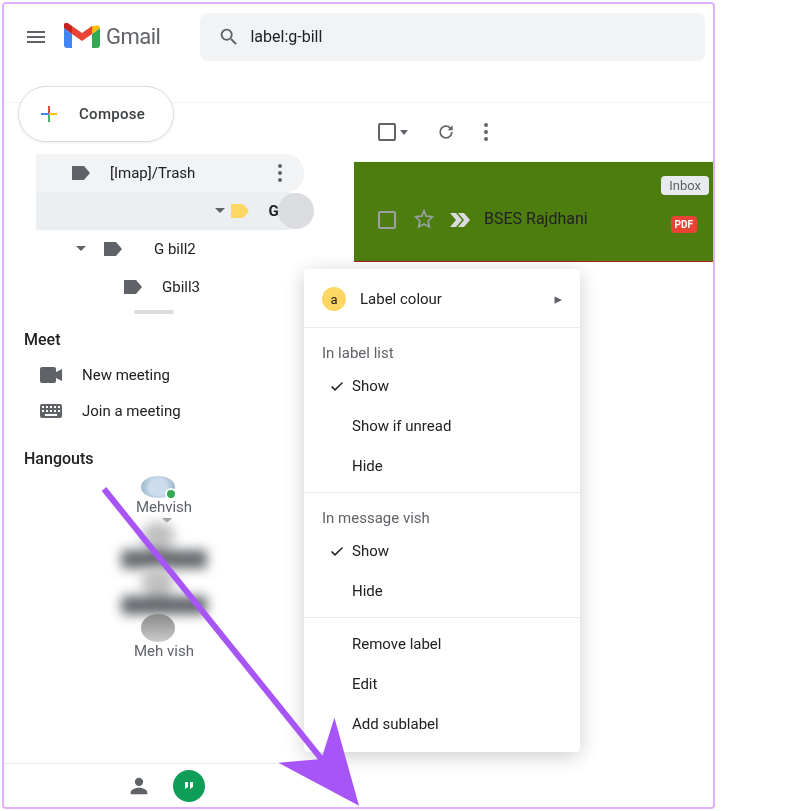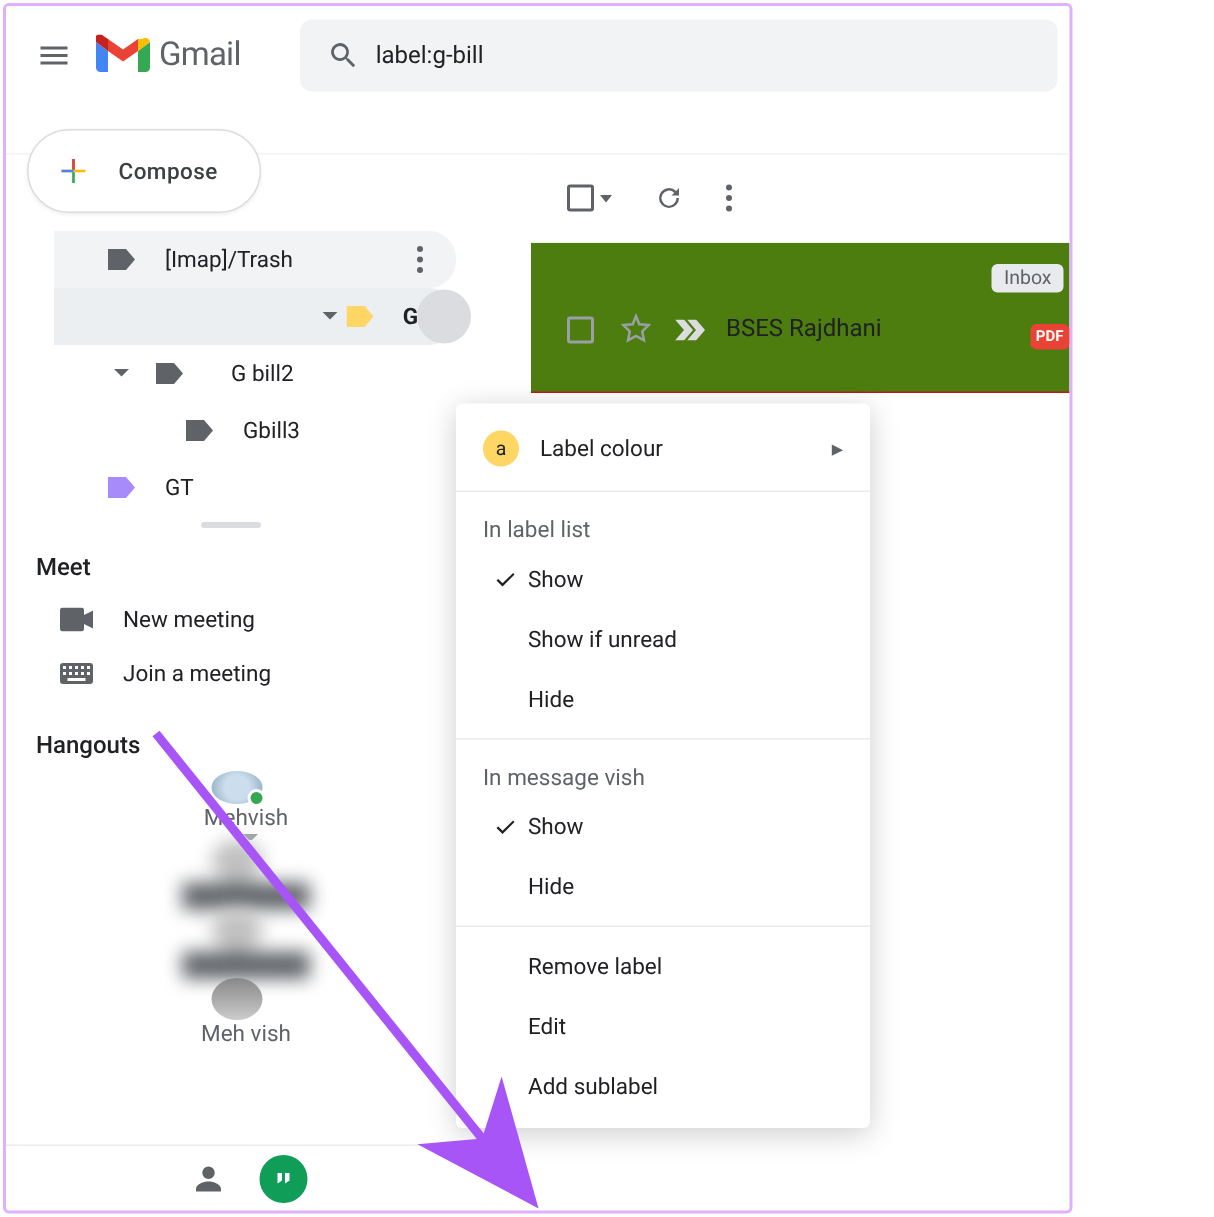--- a/index.html
+++ b/index.html
@@ -66,21 +66,21 @@
   .dots-h{ display:flex; flex-direction:column; gap:3px;}
   .dots-h span{ width:4px;height:4px;background:#5f6368;border-radius:50%;}
   
   .msg-row{ background:#4d7c0f; height:100px; border-bottom:1px solid #b91c1c; display:flex; align-items:center; padding:14px 10px 0 24px; position:relative;}
   .msg-cb{ width:18px;height:18px;border:2px solid #9aa0a6;border-radius:2px; margin-right:18px; margin-top:2px;}
   .star svg{ fill:none; stroke:#9aa0a6; stroke-width:2;}
   .star{ margin-right:16px; margin-top:0px;}
   .imp{ margin-right:14px; margin-top:2px;}
   .sender{ font-size:16px; color:#202124;}
   .inbox-tag{ position:absolute; right:4px; top:14px; background:#e8eaed; color:#5f6368; font-size:13px; padding:2px 8px; border-radius:4px;}
-  .pdf-chip{ position:absolute; right:0; top:54px; background:#ea4335; color:#fff; font-size:10px; font-weight:700; padding:3px 4px; border-radius:4px;}
+  .pdf-chip{ position:absolute; right:16px; top:54px; background:#ea4335; color:#fff; font-size:10px; font-weight:700; padding:3px 4px; border-radius:4px;}
   
   .used-text{ position:absolute; left:558px; top:528px; color:#5f6368; font-size:14px;}
 
   
   .menu{ position:absolute; left:300px; top:265px; width:276px; background:#fff; border-radius:4px; box-shadow:0 4px 20px rgba(0,0,0,0.2); z-index:50; padding:8px 0;}
   .menu-row{ display:flex; align-items:center; height:40px; padding:0 18px; font-size:15px; color:#202124;}
   .menu-row .chk{ width:30px; display:flex; justify-content:center;}
   .menu-row .txt{ flex:1;}
   .menu-row .arrow{ color:#5f6368;}
   .menu-head{ font-size:15px; color:#5f6368; padding:10px 18px 4px 18px;}
@@ -186,29 +186,20 @@
         <span class="lbl-name">G bill2</span>
       </div>
       <div class="label-row" style="padding-left:72px;">
         <span class="caret" style="visibility:hidden"></span>
         <span class="lbl-icon">
             <svg width="18" height="14" viewBox="0 0 18 14">
               <path d="M0 0h12l6 7-6 7H0z" fill="#5f6368"></path>
             </svg>
           </span>
         <span class="lbl-name">Gbill3</span>
-      </div>
-      <div class="label-row">
-        <span class="caret" style="visibility:hidden"></span>
-        <span class="lbl-icon">
-            <svg width="18" height="14" viewBox="0 0 18 14">
-              <path d="M0 0h12l6 7-6 7H0z" fill="#a78bfa"></path>
-            </svg>
-          </span>
-        <span class="lbl-name">GT</span>
       </div>
     </div>
 
     <div class="drag-handle"></div>
 
     <div class="section-title">Meet</div>
     <div class="meet-row">
       <span class="ico">
           <svg width="22" height="16" viewBox="0 0 22 16" fill="#5f6368">
             <path d="M0 2a2 2 0 012-2h12a2 2 0 012 2v12a2 2 0 01-2 2H2a2 2 0 01-2-2zM16 5l6-3v12l-6-3z"></path>

